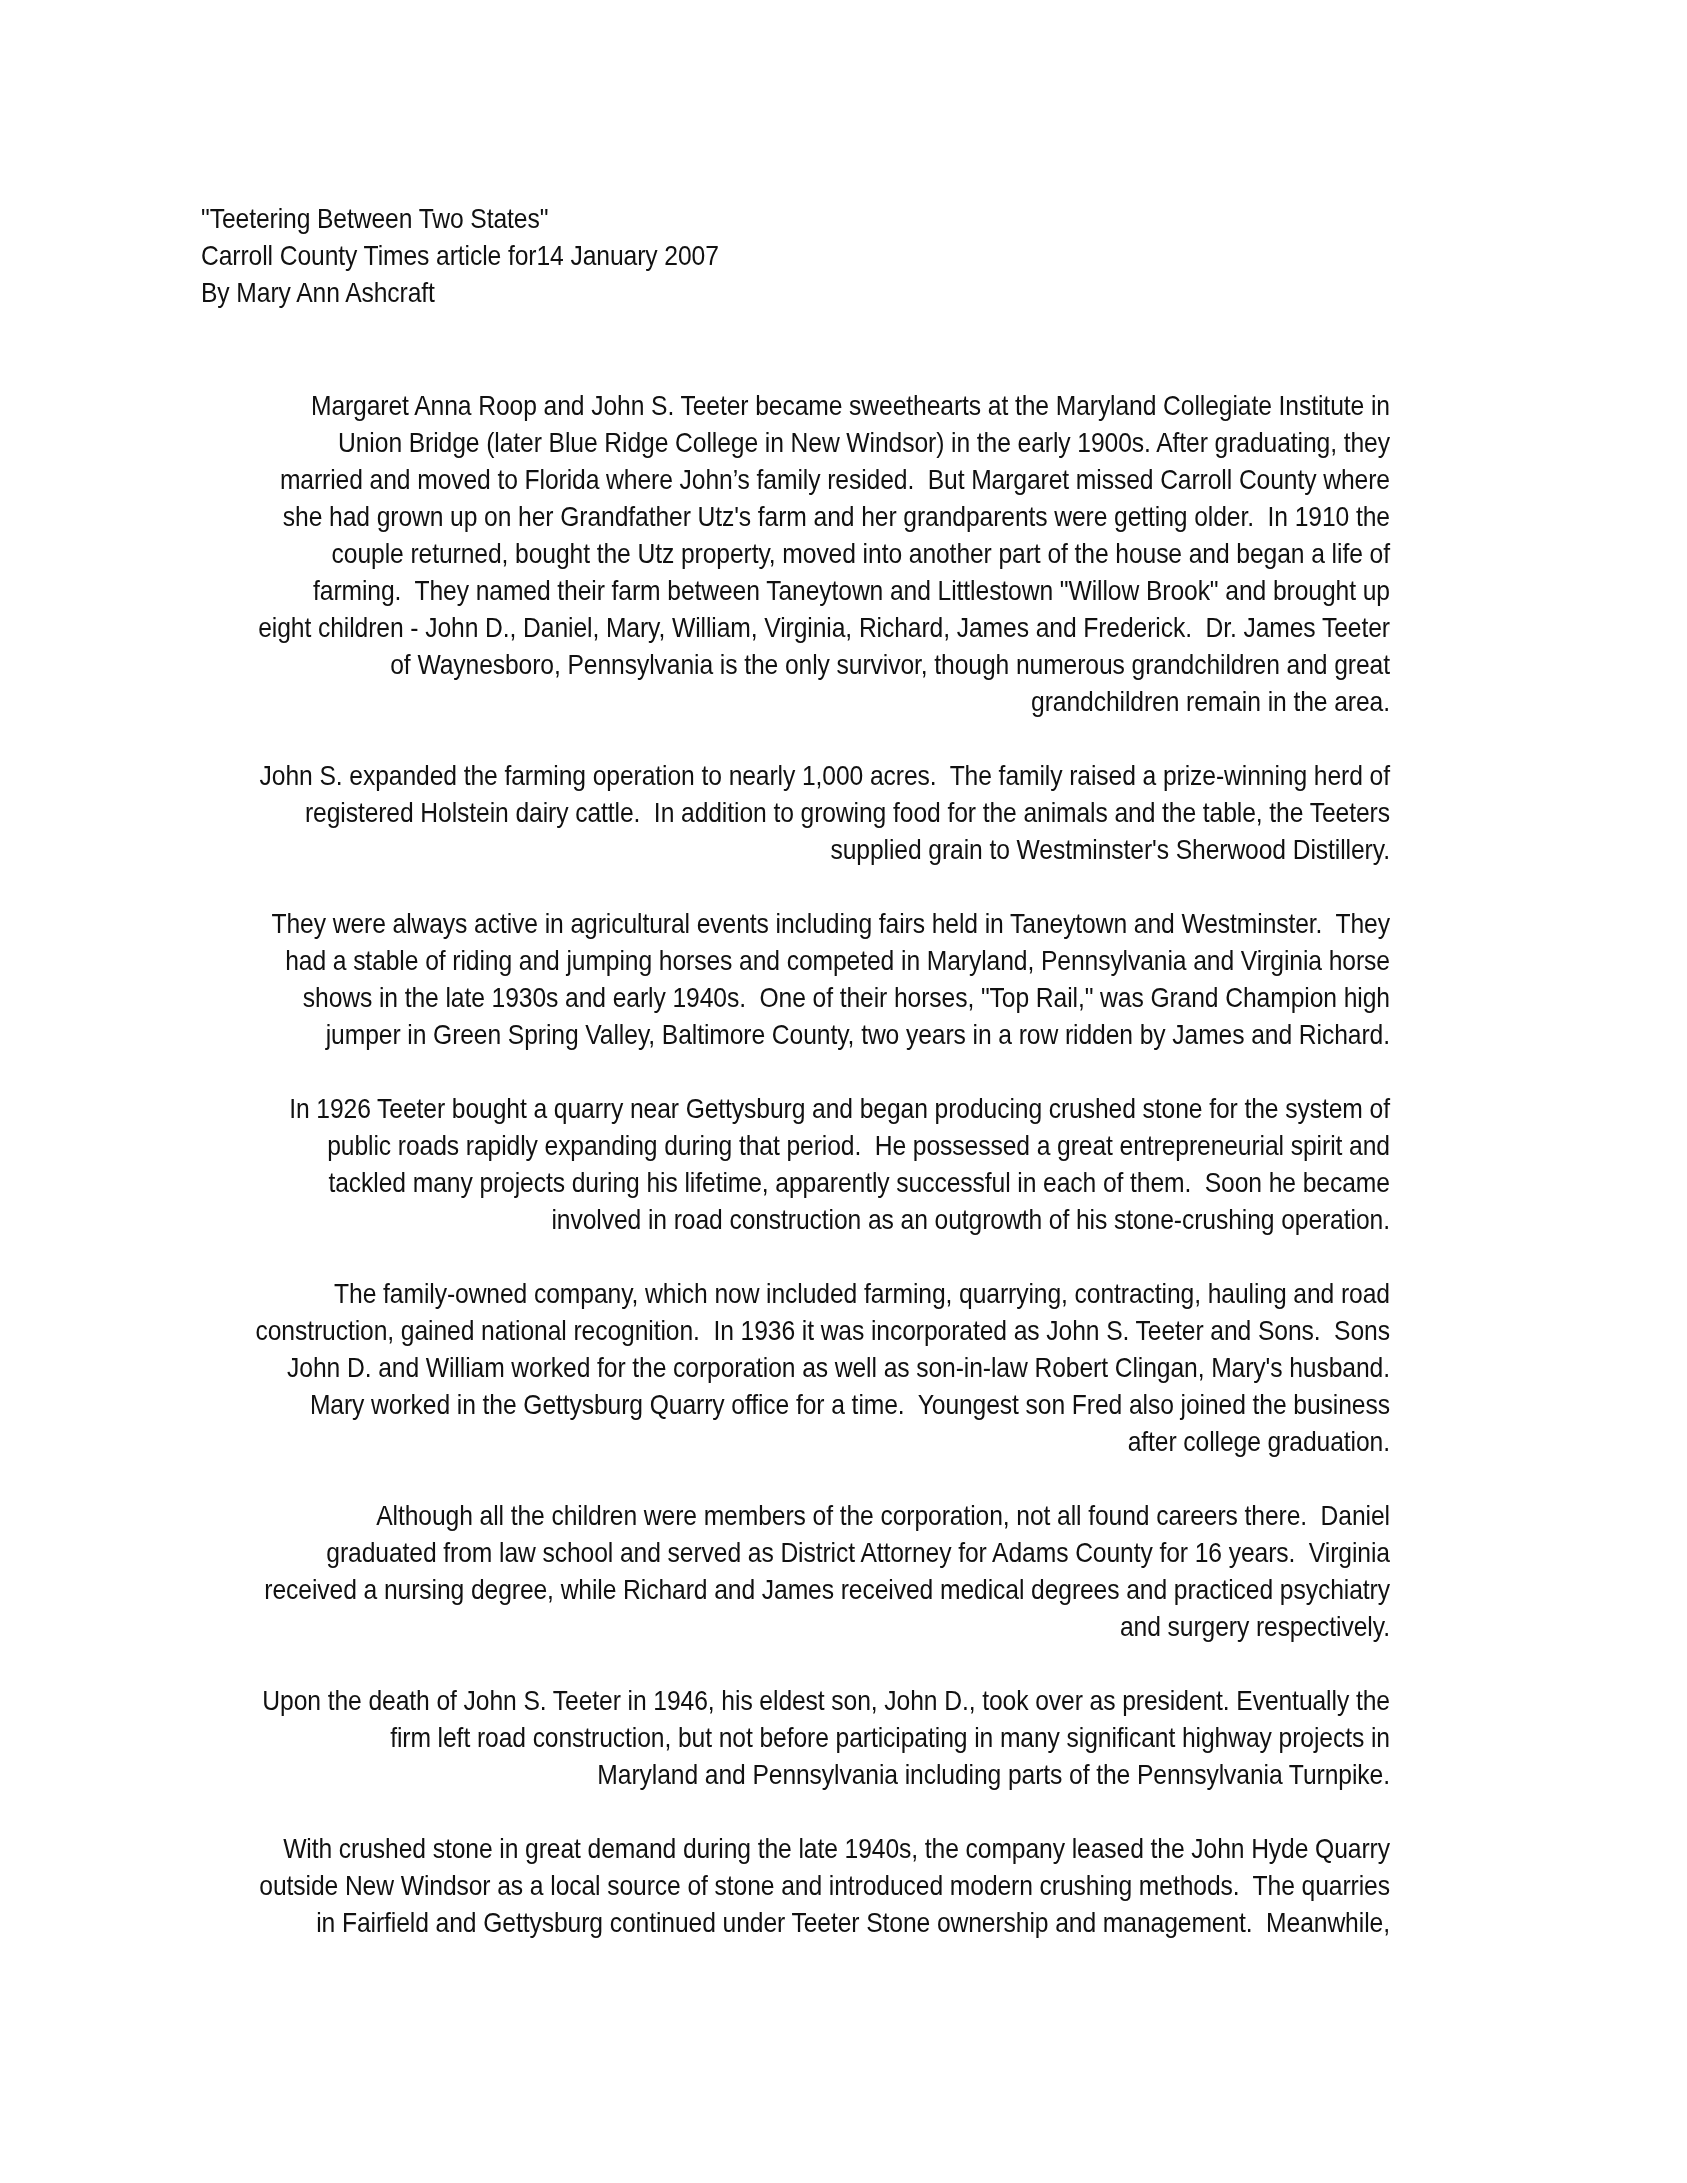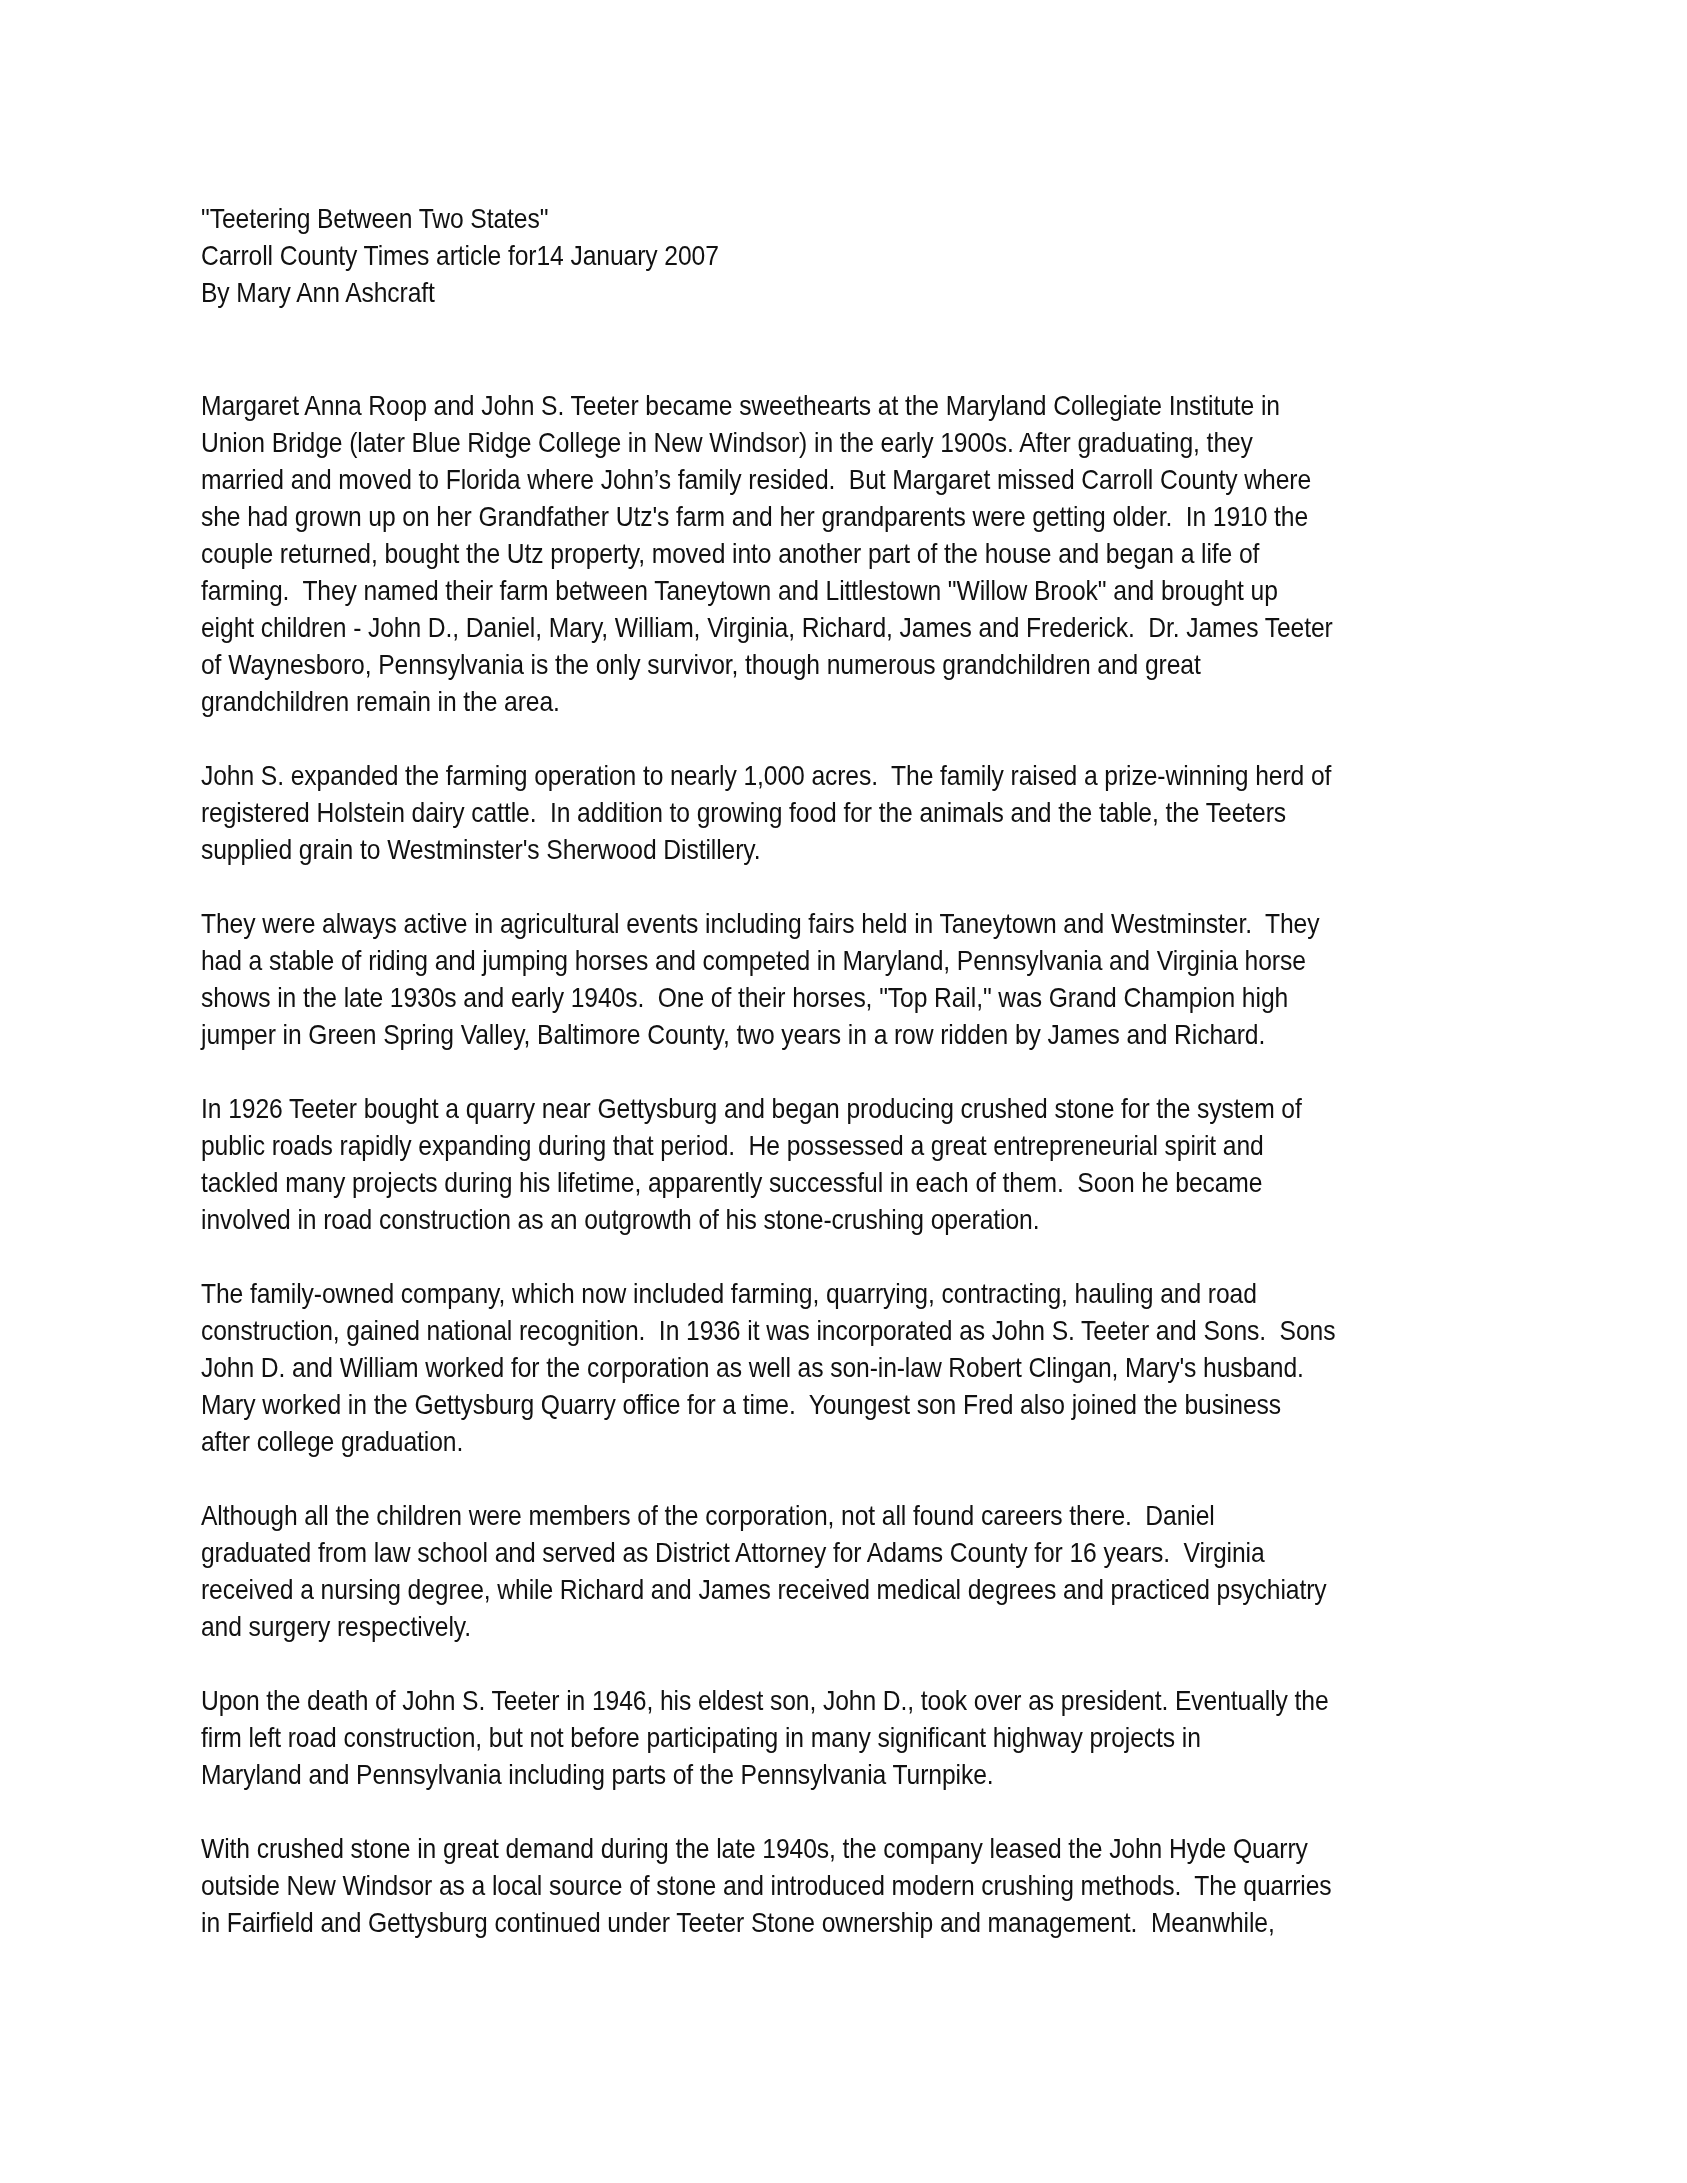--- a/index.html
+++ b/index.html
@@ -40,20 +40,21 @@
       line-height: 37px;
       height: 37px;
       white-space: pre;
       letter-spacing: -0.1px;
       transform-origin: left top;
       transform: scaleX(0.9);
     }
     .para {
       display: block;
       margin: 0 0 37px 0;
+      text-align: right;
     }
     .header-line {
       display: block;
       font-size: 27.4px;
       line-height: 37px;
       height: 37px;
       white-space: pre;
       letter-spacing: -0.1px;
       transform-origin: left top;
       transform: scaleX(0.9);

